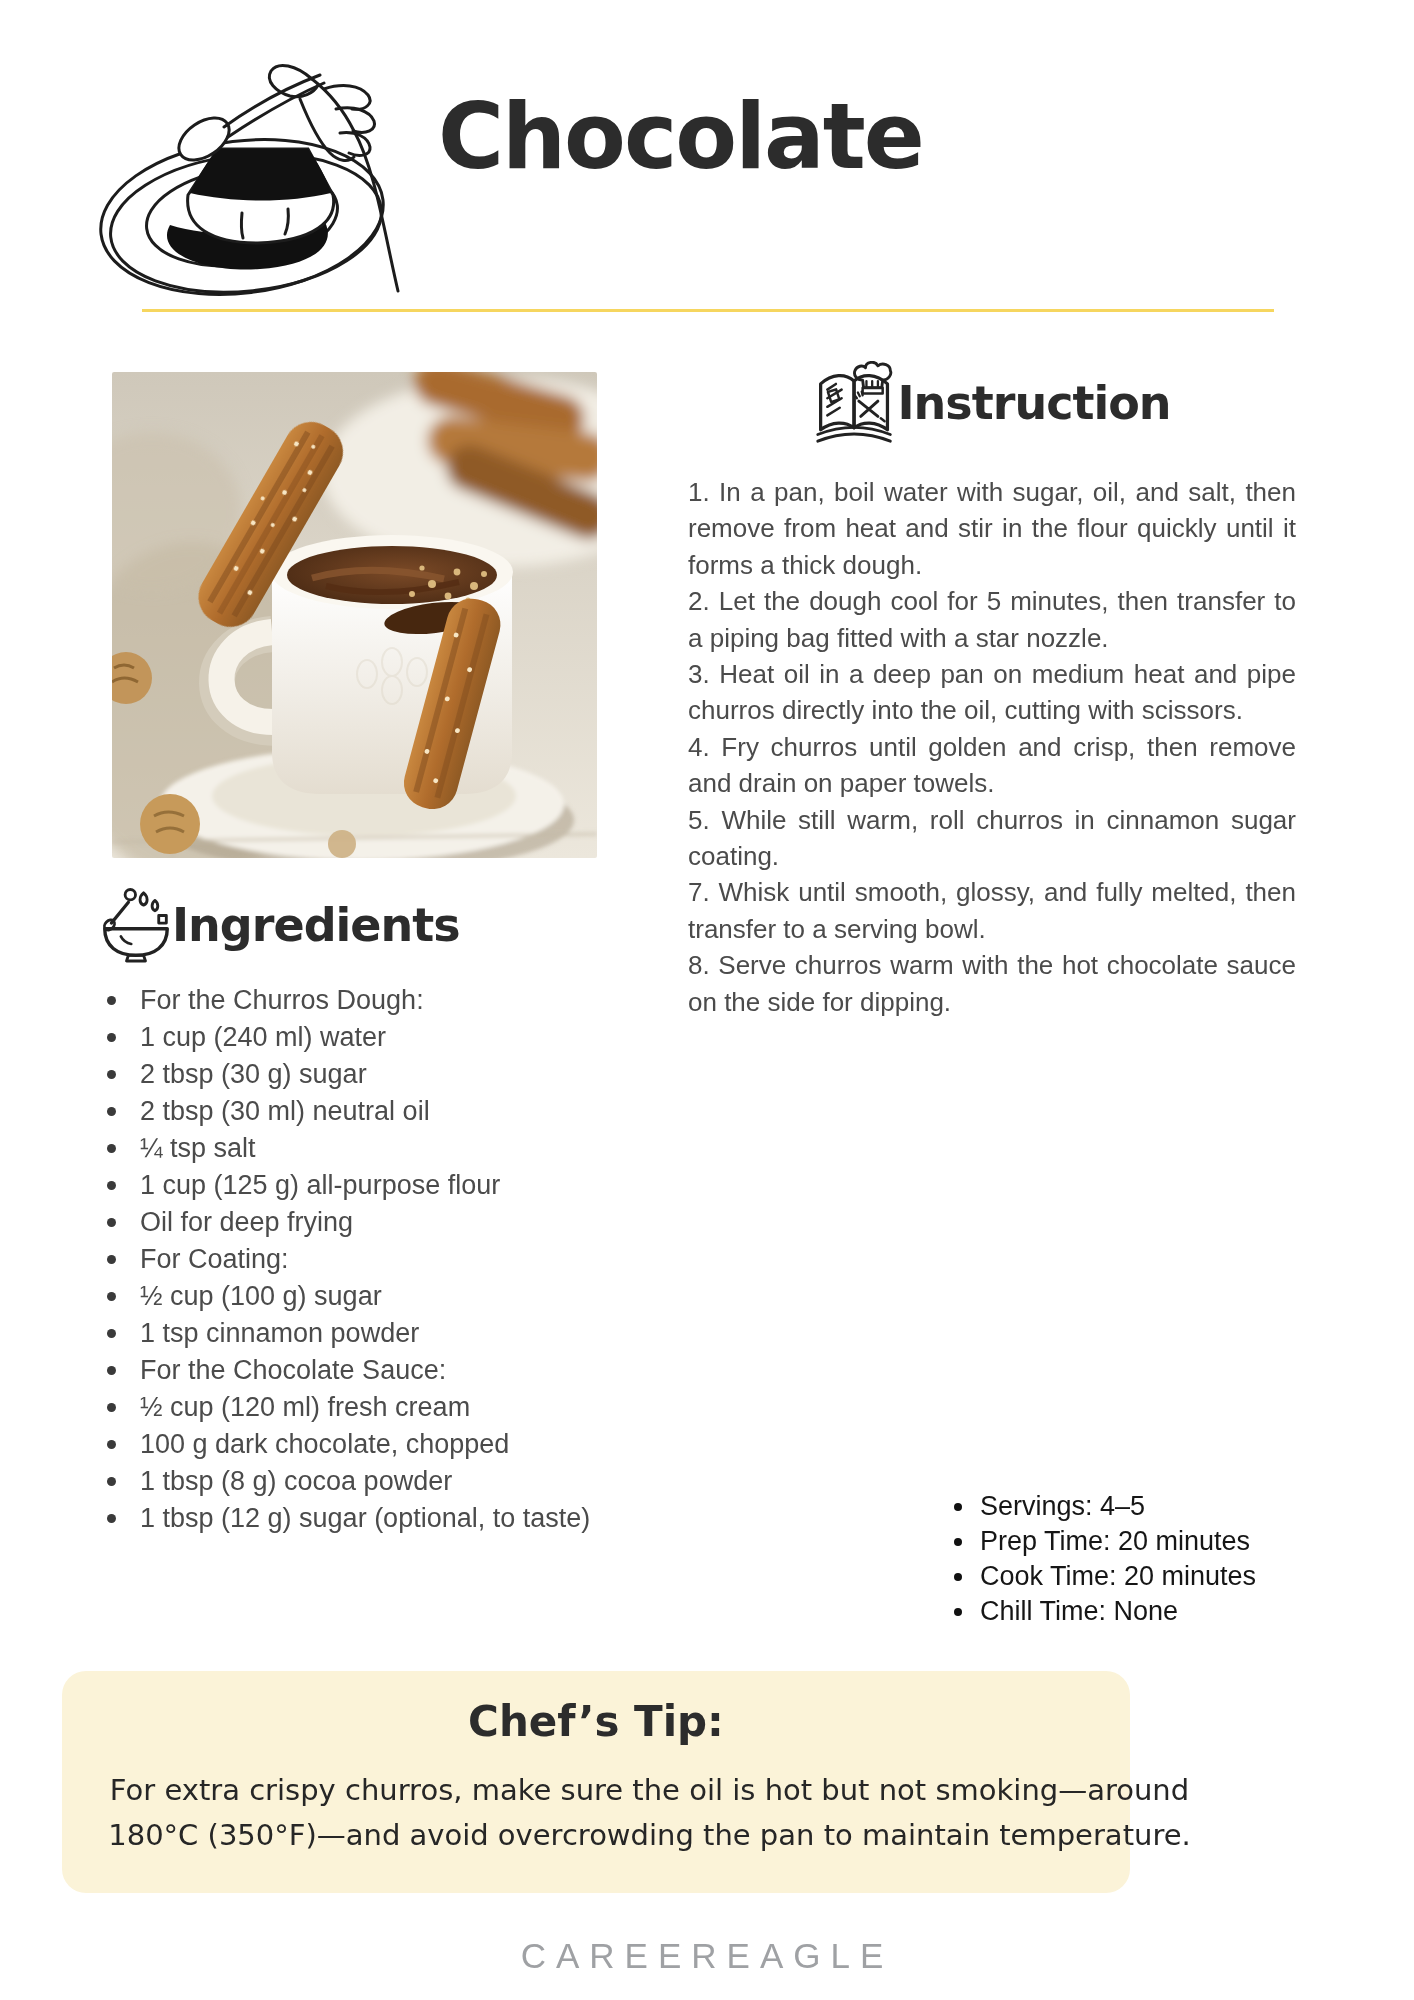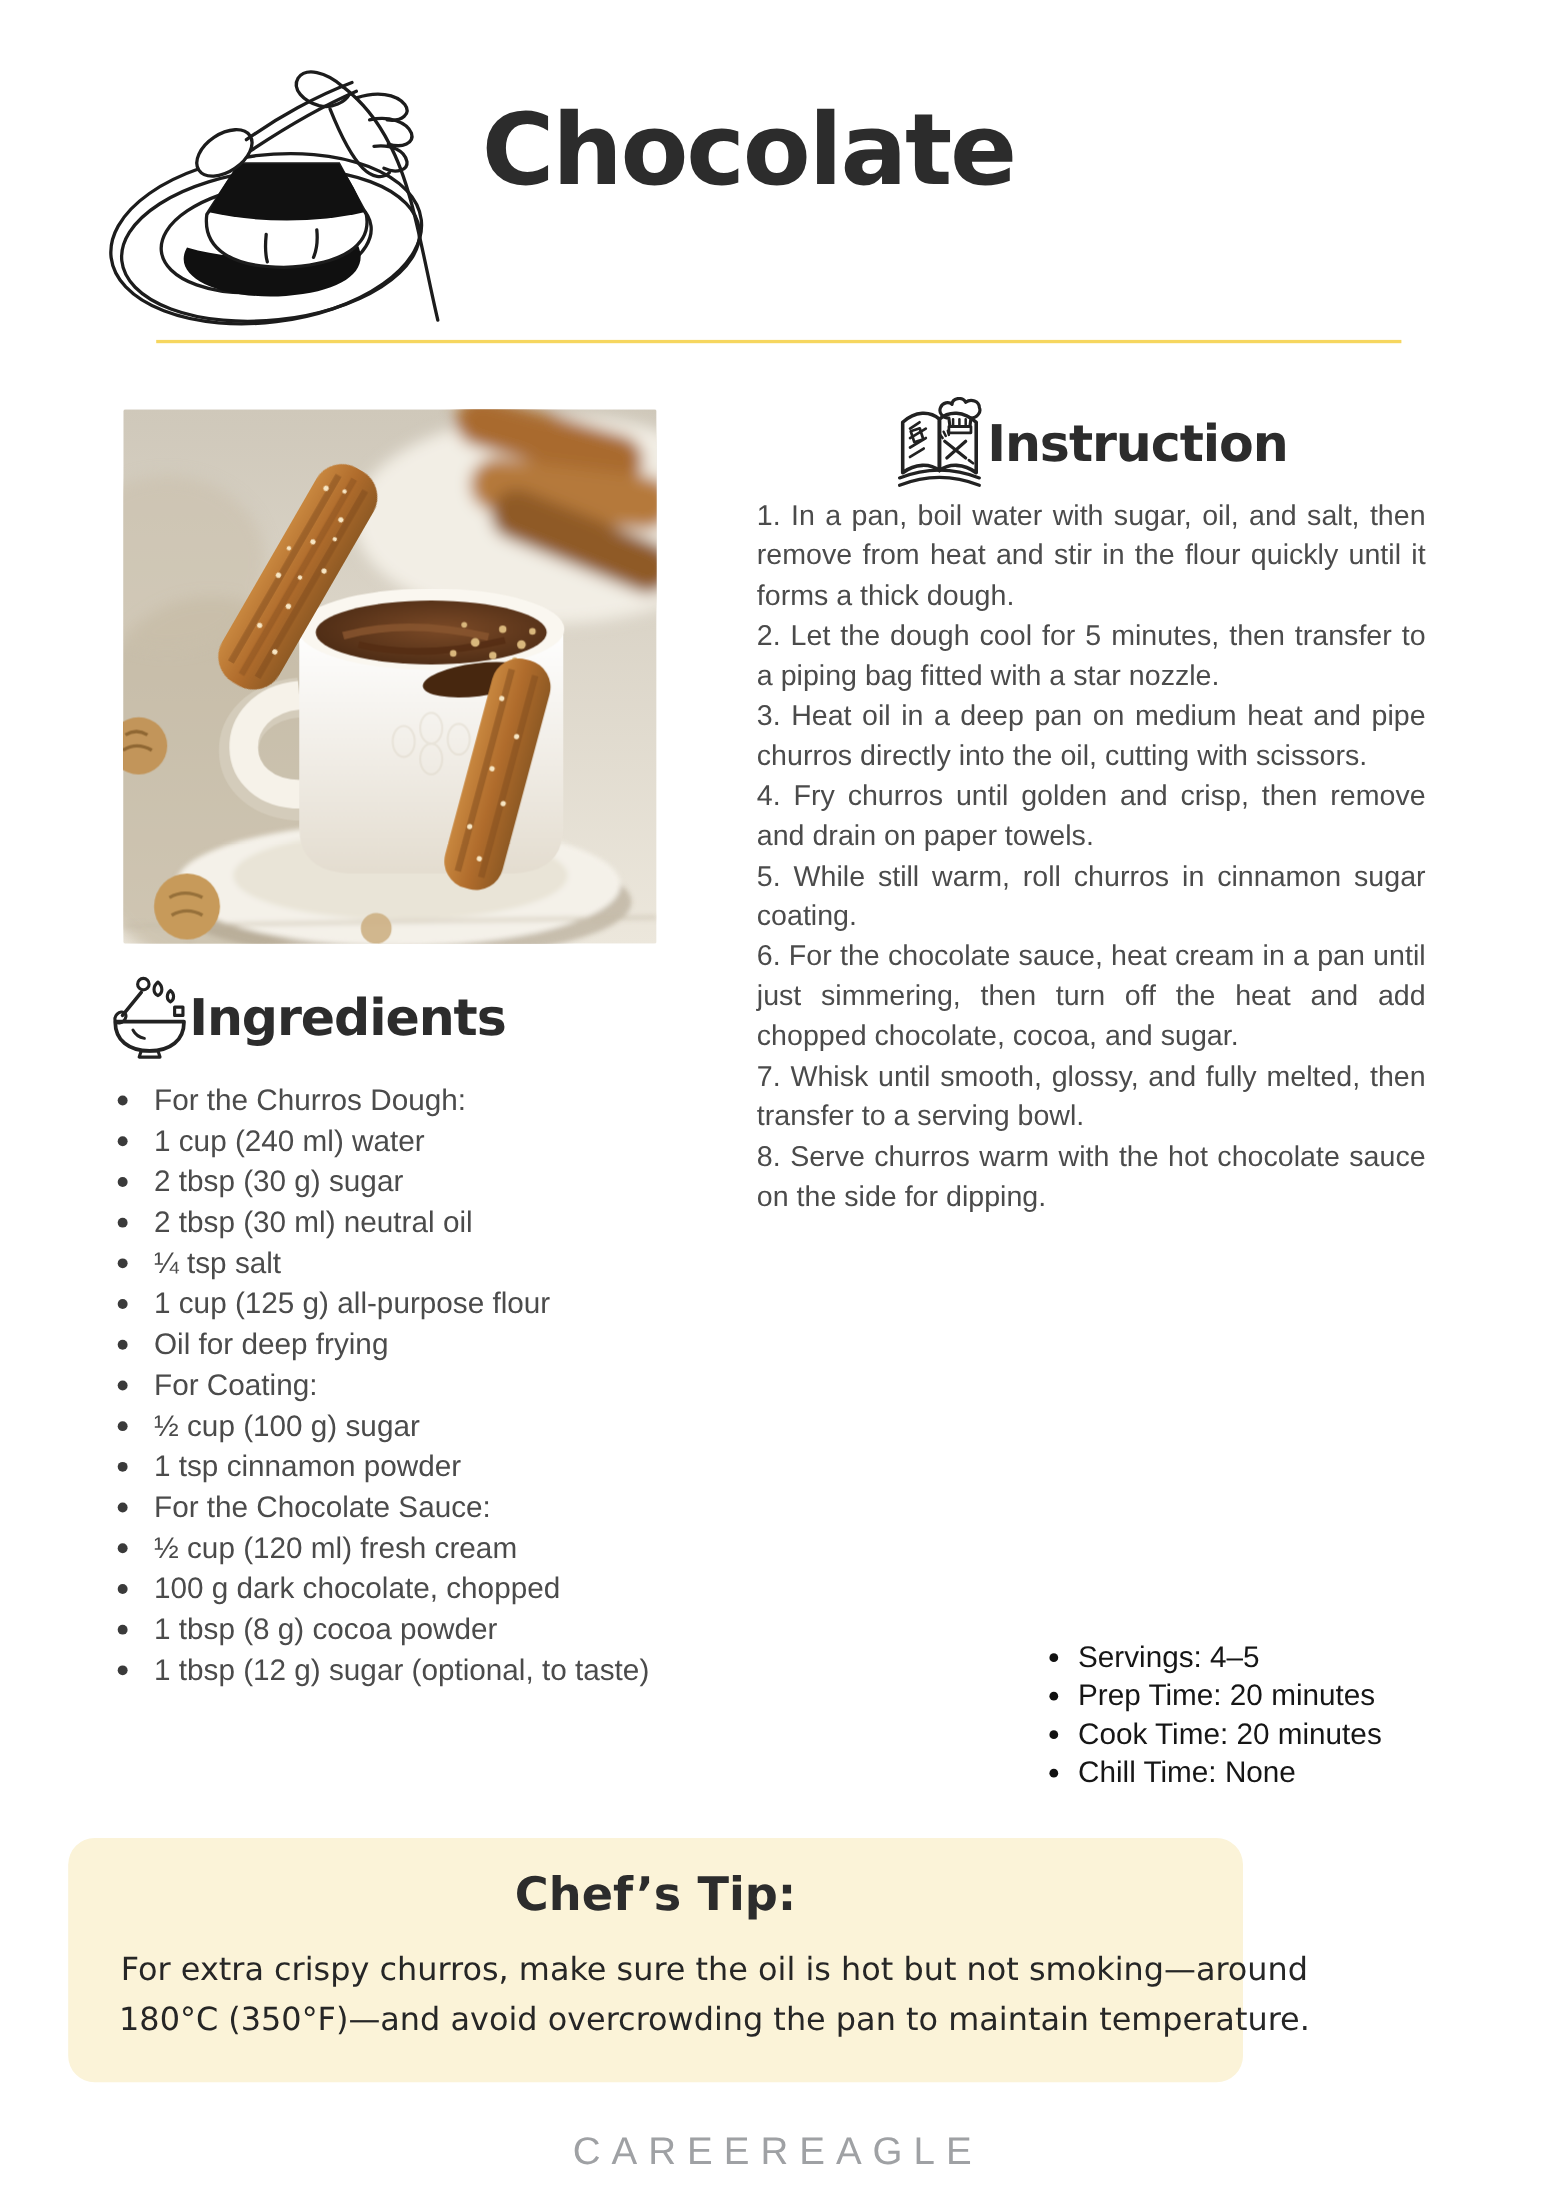--- a/index.html
+++ b/index.html
@@ -23,21 +23,21 @@
   .photo{position:absolute;left:112px;top:372px;width:485px;height:486px;overflow:hidden;border-radius:2px;}
 
   
   .section-header{display:flex;align-items:center;gap:0;height:86px;}
   .section-header.centered{justify-content:center;}
   .section-header h2{margin:0;font-size:46px;letter-spacing:-1px;}
   .section-header svg{flex:0 0 auto;}
 
   
   .col-instructions{position:absolute;left:688px;top:360px;width:608px;}
-  .steps{margin-top:4px;}
+  .steps{margin-top:28px;}
   .steps p{
     margin:0;text-align:justify;font-size:26px;line-height:36.4px;color:var(--text_body,#4b4b4b);
   }
 
   
   .col-ingredients{position:absolute;left:100px;top:882px;width:505px;}
   .ingredients-list{list-style:none;margin:14px 0 0 0;padding:0;}
   .ingredients-list li{
     position:relative;padding-left:40px;font-size:27px;line-height:37px;color:var(--text_body,#4b4b4b);
   }
@@ -248,21 +248,20 @@
       <path class="ico" stroke-width="2.6" d="M71,60 l4,3"></path>
     </svg>
     <h2 class="heading-font">Instruction</h2>
   </div>
   <div class="steps">
     <p>1. In a pan, boil water with sugar, oil, and salt, then remove from heat and stir in the flour quickly until it forms a thick dough.</p>
     <p>2. Let the dough cool for 5 minutes, then transfer to a piping bag fitted with a star nozzle.</p>
     <p>3. Heat oil in a deep pan on medium heat and pipe churros directly into the oil, cutting with scissors.</p>
     <p>4. Fry churros until golden and crisp, then remove and drain on paper towels.</p>
     <p>5. While still warm, roll churros in cinnamon sugar coating.</p>
-    <p>6. For the chocolate sauce, heat cream in a pan until just simmering, then turn off the heat and add chopped chocolate, cocoa, and sugar.</p>
     <p>7. Whisk until smooth, glossy, and fully melted, then transfer to a serving bowl.</p>
     <p>8. Serve churros warm with the hot chocolate sauce on the side for dipping.</p>
   </div>
 </section>
 
 <section class="col-ingredients">
   <div class="section-header">
     <svg viewBox="0 0 76 84" width="72" height="80">
 
       <circle class="ico" stroke-width="3" cx="32" cy="10" r="5.5"></circle>

